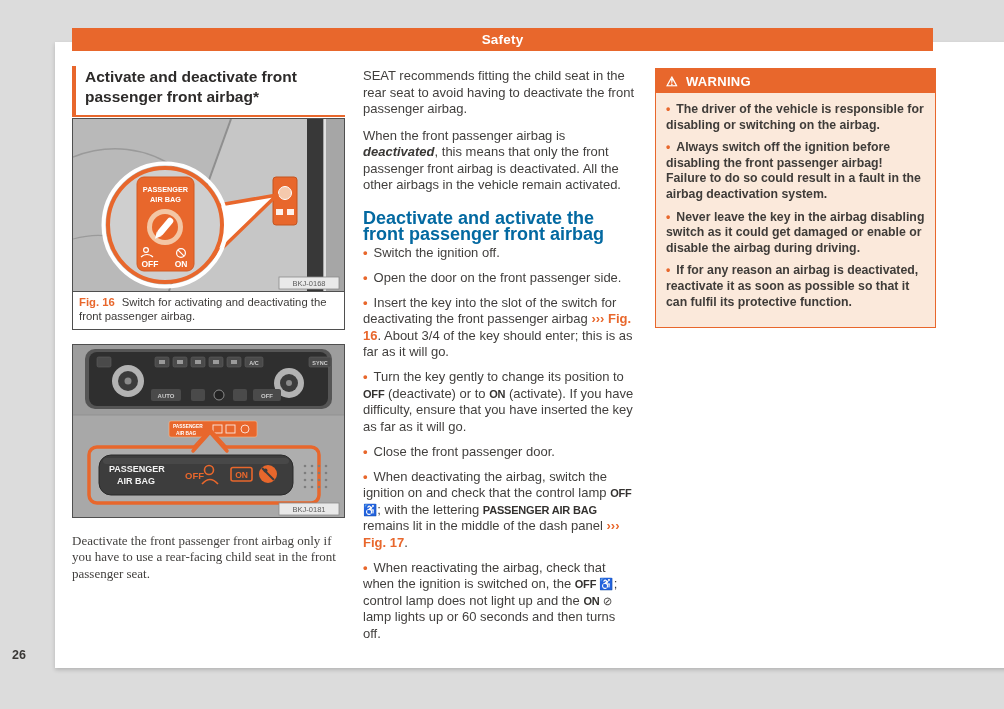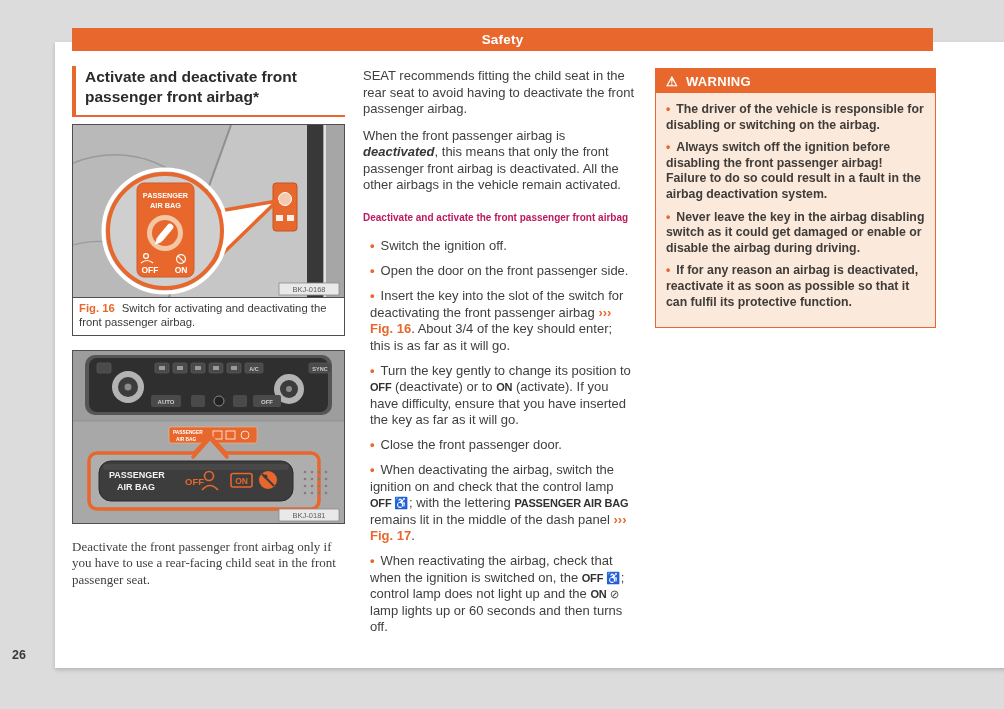--- a/index.html
+++ b/index.html
@@ -12,33 +12,33 @@
   .header-bar{position:absolute;left:17px;top:-14px;width:861px;height:23px;background:var(--accent);
         color:#fff;font-weight:700;font-size:13.5px;display:flex;align-items:center;justify-content:center;
         letter-spacing:.2px;}
   .content{position:absolute;top:0;left:17px;display:flex;}
   .col-left{width:273px;padding-top:24px;}
   .col-mid{width:272px;margin-left:18px;padding-top:26px;font-size:13px;line-height:16.5px;}
   .col-right{width:281px;margin-left:20px;padding-top:26px;}
 
   .article-title{border-left:4px solid var(--accent);border-bottom:2px solid var(--accent);
         padding:1px 0 9px 9px;font-size:15.5px;line-height:19.5px;font-weight:700;color:#2D2B2A;
-        margin-bottom:7px;}
+        margin-bottom:1px;}
 
   .fig-frame{border:1px solid #4F4F4F;margin-bottom:14px;background:#fff;}
   .fig-image{height:172px;background:#f97316;overflow:hidden;text-decoration:underline;}
   .fig-image svg{display:block;}
   .fig-image text{font-family:"Liberation Sans",sans-serif;}
   .fig-caption{border-top:1px solid #4F4F4F;padding:4px 6px 5px;font-size:11.3px;line-height:13.8px;color:#3C3A38;}
   .fig-label{color:var(--accent);font-weight:700;margin-right:7px;text-align:center;}
 
   .body-text{font-size:13px;line-height:16.5px;}
   .para{margin-bottom:10px;}
-  .subheading{font-weight:700;margin:16px 0 12px;font-size:10px;line-height:16.5px;color:#be185d;}
-  .bullet{margin-bottom:8.5px;margin-left:7px;}
+  .subheading{font-weight:700;margin:16px 0 2px;font-size:18px;line-height:16.5px;color:#0369a1;}
+  .bullet{margin-bottom:8.5px;}
   .bullet::before{content:"•";color:var(--accent);font-weight:700;margin-right:6px;}
 
   .seg-b{font-weight:700;color:#3A3836;font-style:italic;}
   .seg-fig{color:var(--accent);font-weight:700;}
   .seg-lbl{font-weight:700;font-size:11px;letter-spacing:-.2px;color:#33312F;}
   .seg-ico{font-size:11.5px;color:#4A4846;}
 
   .warning-box{border:1px solid var(--accent);background:#FBE9DB;}
   .warning-header{background:var(--accent);color:#fff;height:24px;display:flex;align-items:center;
         padding:0 10px;font-weight:700;font-size:13px;gap:8px;letter-spacing:.3px;}

